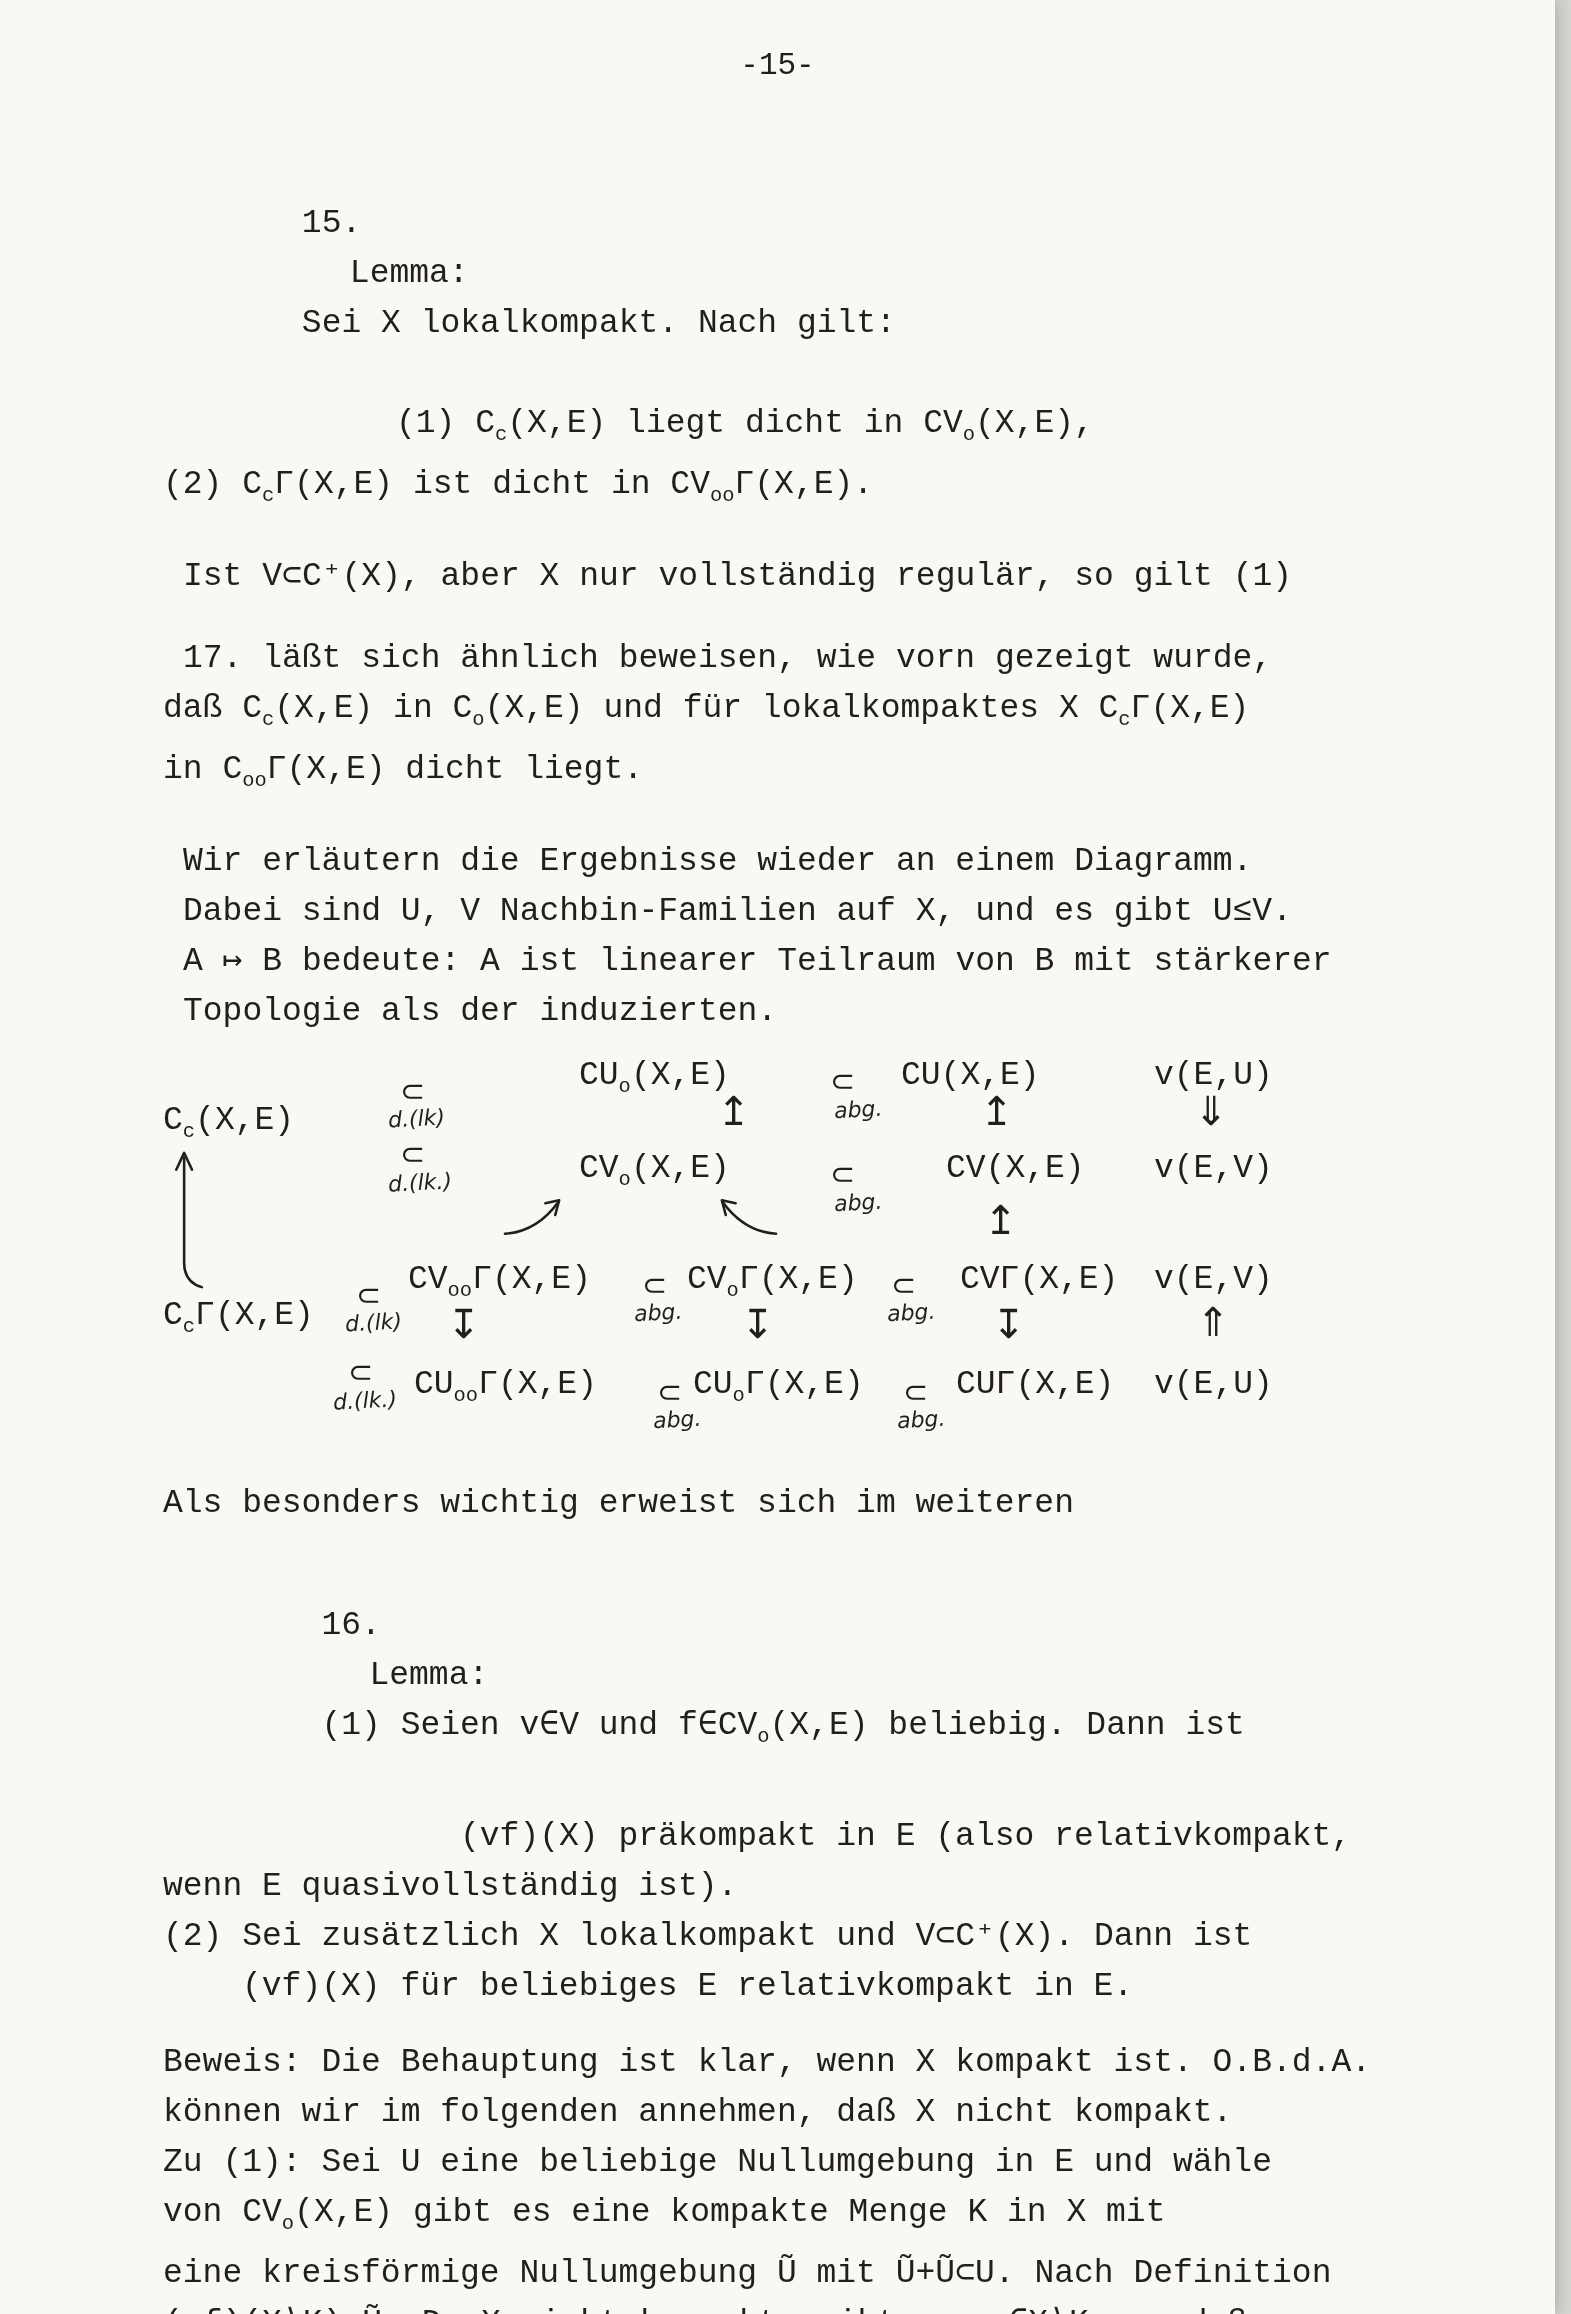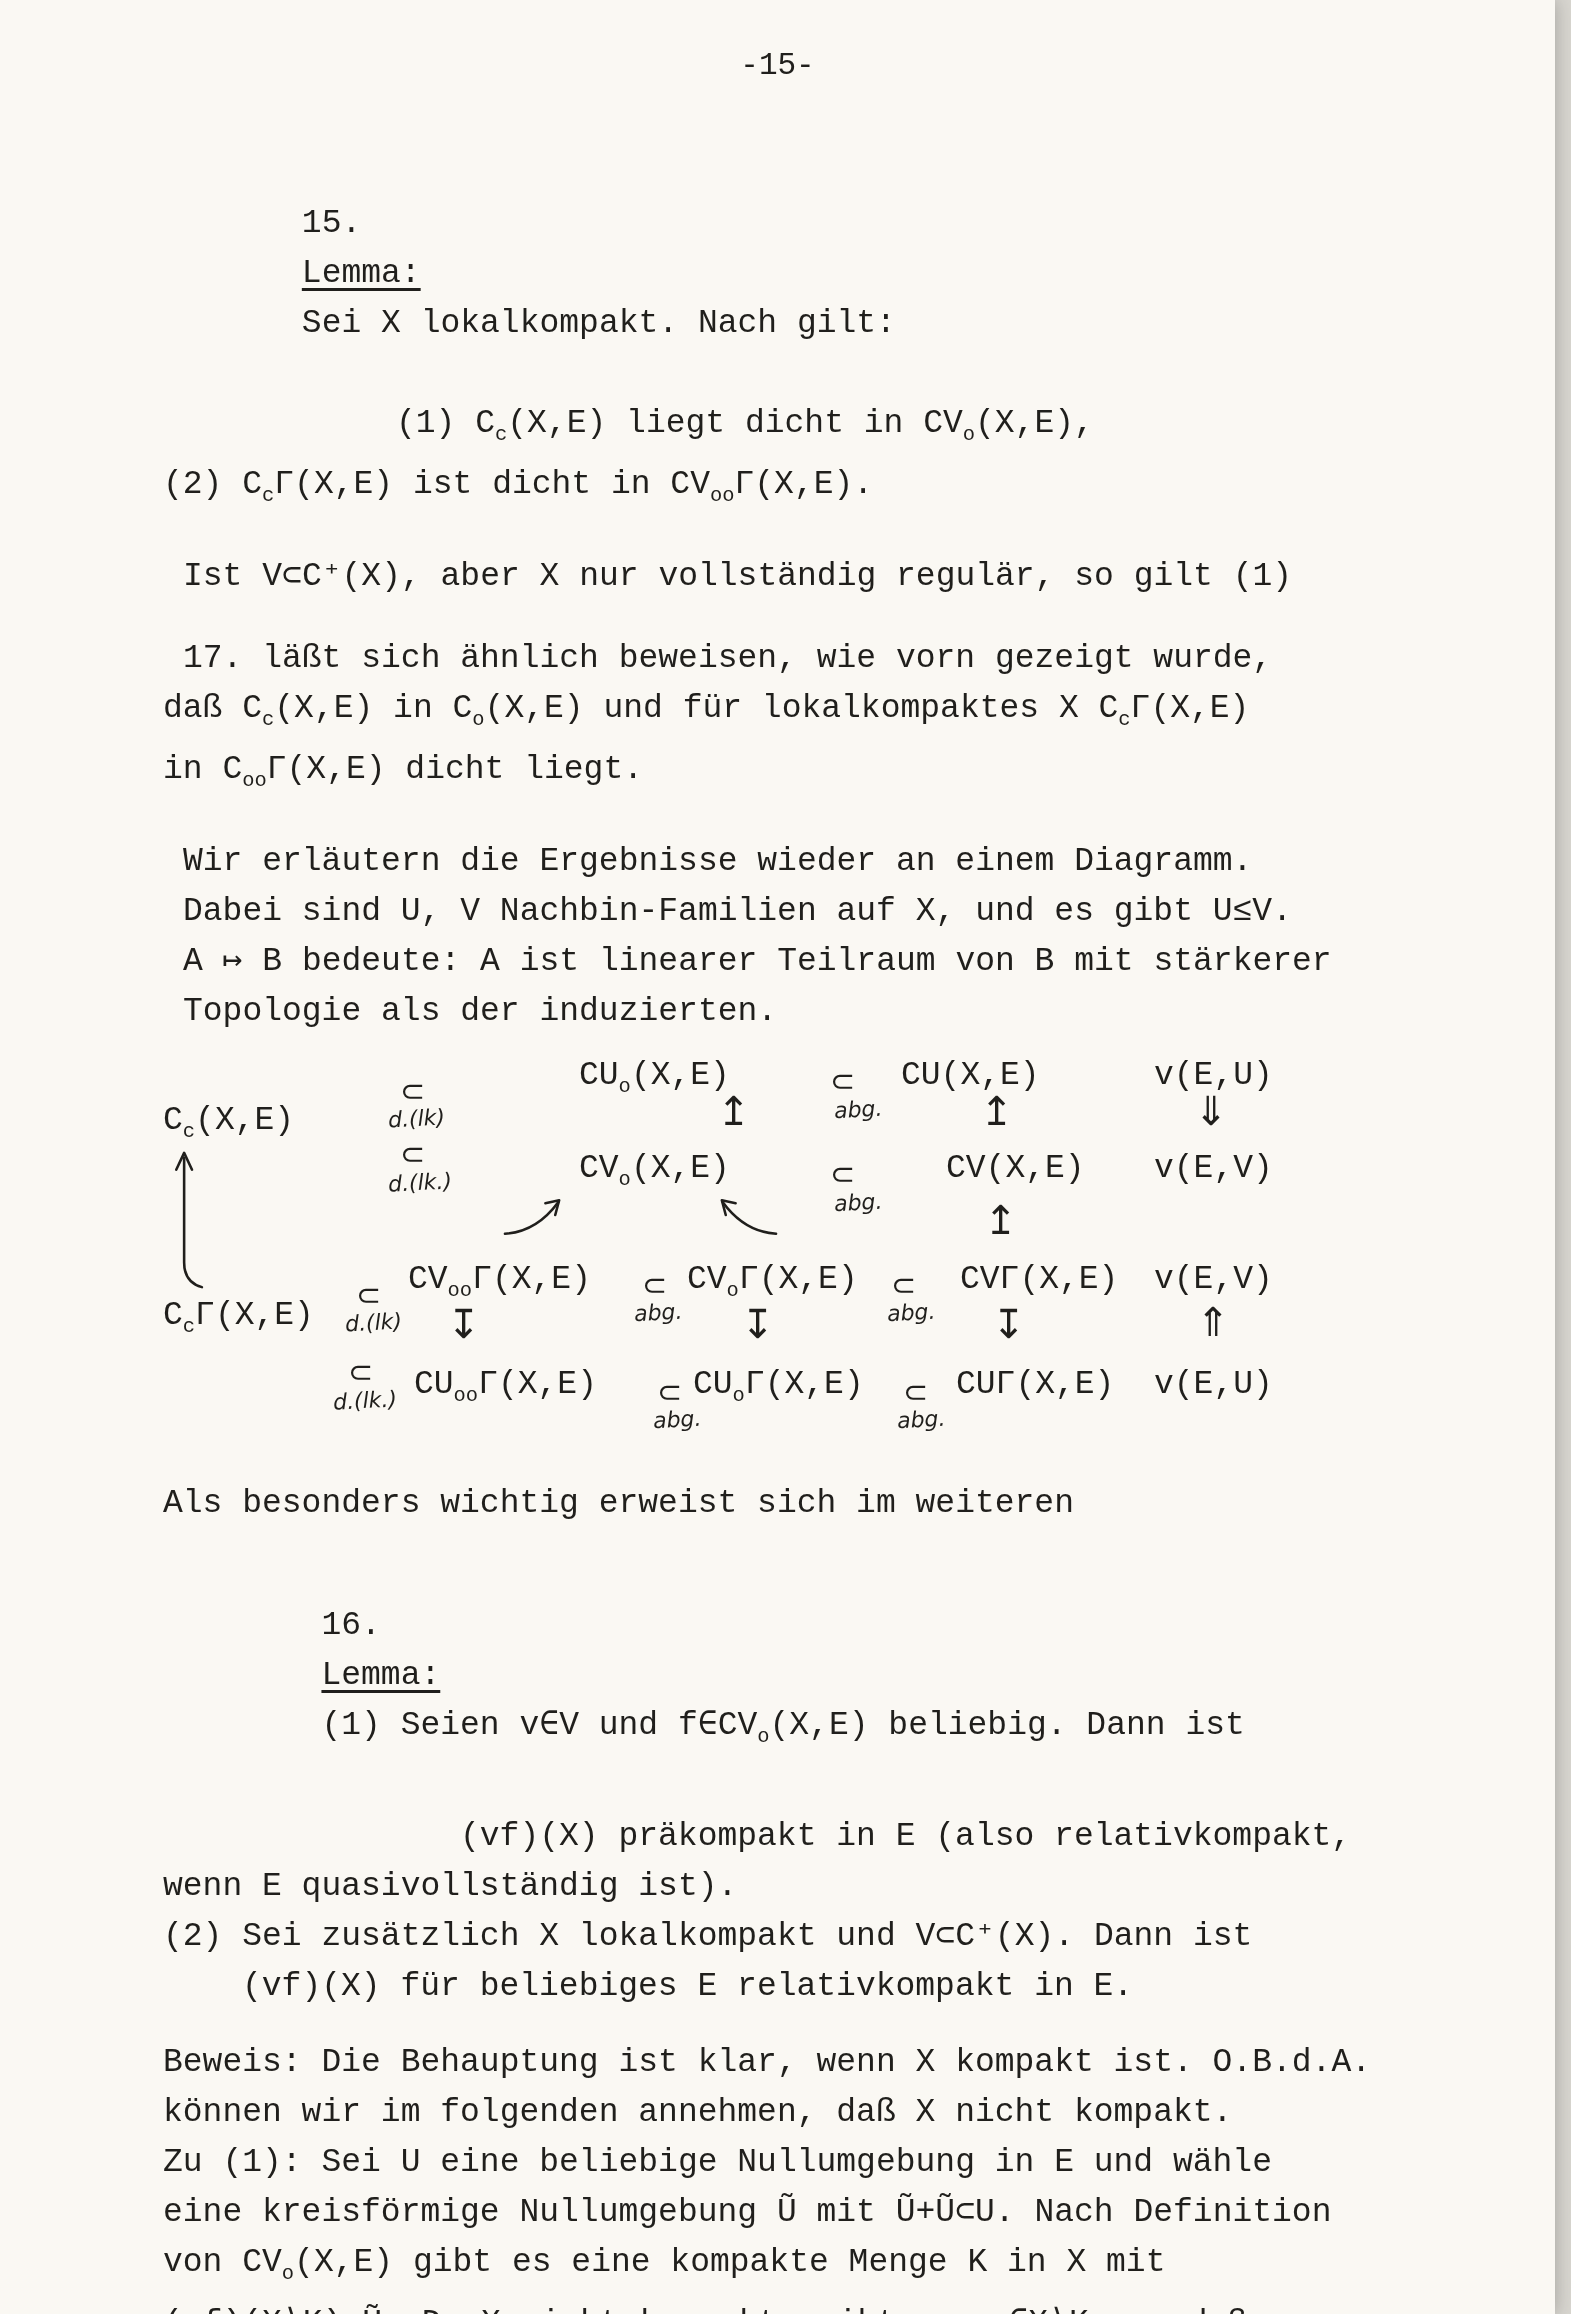--- a/index.html
+++ b/index.html
@@ -20,21 +20,21 @@
   .flow{margin:149px 79px 0 163px;}
   .flow2{margin:0 79px 0 163px;}
   .line{font-size:33px;line-height:50px;min-height:50px;white-space:pre-wrap;}
   .blk{margin-top:32px;}
   .blk22{margin-top:22px;}
   .blk26{margin-top:26px;}
   .ind20{padding-left:20px;}
   .ind235{padding-left:233px;}
   .ind300{padding-left:297px;}
   .ind80{padding-left:79px;}
-  .ul{text-decoration:underline;text-decoration-thickness:2.5px;text-underline-offset:6px;}
+  .ul{text-decoration-thickness:2.5px;text-underline-offset:6px;margin-left:48px;}
   sub{font-size:.62em;}
 
   
   .diagram{position:relative;height:396px;margin-top:14px;width:1571px;}
   .dg{position:absolute;white-space:nowrap;}
   .node{font-size:33px;}
   .sym{font-size:30px;font-family:"DejaVu Sans",sans-serif;}
   .sm{font-size:22px;font-style:italic;font-family:"DejaVu Sans",sans-serif;transform:rotate(-3deg);}
   .ar{font-size:40px;line-height:1;font-family:"DejaVu Sans",sans-serif;}
   .dgsvg{position:absolute;overflow:visible;}
@@ -160,21 +160,21 @@
       <div class="line ind300">(vf)(X) präkompakt in E (also relativkompakt,</div>
       <div class="line">wenn E quasivollständig ist).</div>
       <div class="line">(2) Sei zusätzlich X lokalkompakt und V⊂C⁺(X). Dann ist</div>
       <div class="line ind80">(vf)(X) für beliebiges E relativkompakt in E.</div>
     </div>
 
     <div class="blk26">
       <div class="line">Beweis: Die Behauptung ist klar, wenn X kompakt ist. O.B.d.A.</div>
       <div class="line">können wir im folgenden annehmen, daß X nicht kompakt.</div>
       <div class="line">Zu (1): Sei U eine beliebige Nullumgebung in E und wähle</div>
+      <div class="line">von CV<sub>o</sub>(X,E) gibt es eine kompakte Menge K in X mit</div>
       <div class="line">eine kreisförmige Nullumgebung Ũ mit Ũ+Ũ⊂U. Nach Definition</div>
-      <div class="line">von CV<sub>o</sub>(X,E) gibt es eine kompakte Menge K in X mit</div>
       <div class="line">(vf)(X∖K)⊂Ũ. Da X nicht kompakt, gibt es x<sub>o</sub>∈X∖K, so daß</div>
 
     </div>
 
   </div>
 </div>
 
 
 </body></html>

